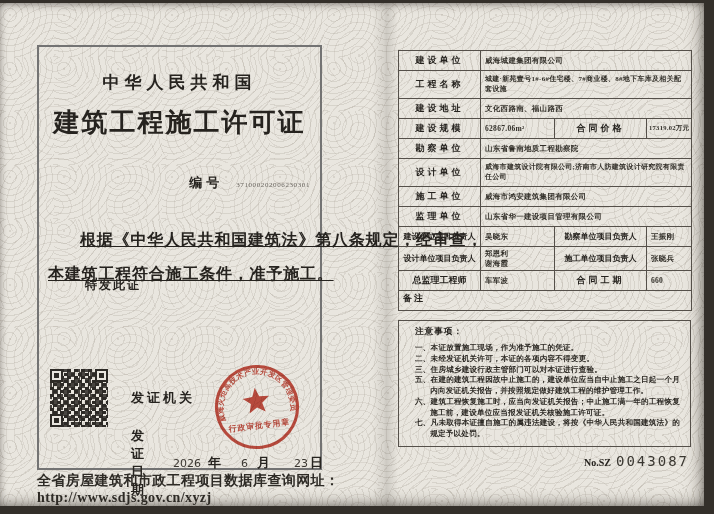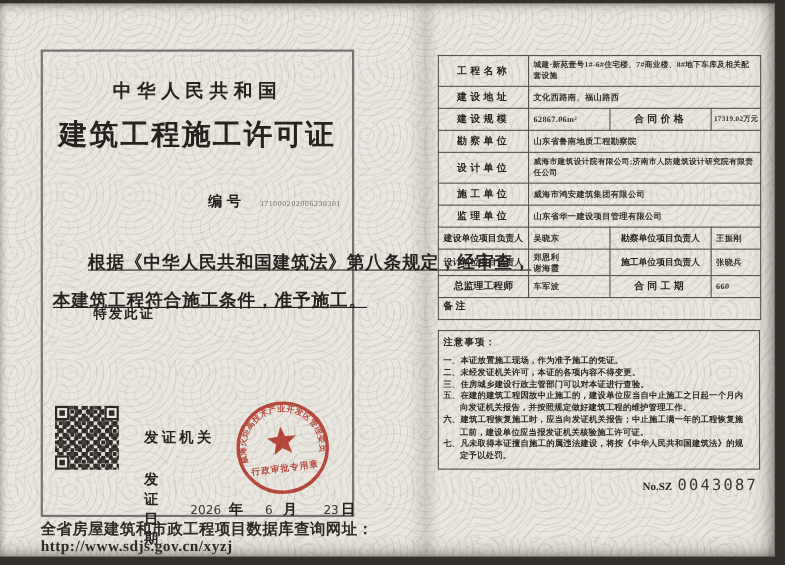--- a/index.html
+++ b/index.html
@@ -60,21 +60,21 @@
   .right-area{position:absolute;left:398px;top:50px;width:293px;}
   table.info{width:293px;border-collapse:collapse;table-layout:fixed;background:transparent;}
   table.info td{border:1px solid #55504a;padding:1px 4px;height:17px;overflow:hidden;}
   td.lbl{font-size:9px;font-weight:700;text-align:center;}
   td.lbl.sp{letter-spacing:3px;}
   td.lbl.long{font-size:8px;letter-spacing:0;}
   td.val{font-size:7.5px;font-weight:700;color:#33302a;letter-spacing:.3px;}
   td.val.small{font-size:7px;}
   td.remark{height:48px;vertical-align:top;font-size:9px;font-weight:700;letter-spacing:2px;}
   .two-line span{display:block;line-height:1.25;}
-  .notes-box{margin-top:9px;border:1px solid #55504a;padding:5px 8px 6px 4px;}
+  .notes-box{margin-top:9px;border:1px solid #55504a;padding:5px 8px 6px 16px;}
   .notes-title{font-size:8.6px;font-weight:700;margin-bottom:5px;letter-spacing:1px;}
   .notes-list{list-style:none;margin:0;padding:0;}
   .notes-list li{font-size:7.6px;font-weight:700;line-height:1.42;color:#2c2924;
     padding-left:2em;text-indent:-2em;letter-spacing:.2px;}
   .serial{margin-top:5px;text-align:right;padding-right:2px;white-space:nowrap;}
   .serial .pre{font-size:10px;font-weight:700;font-family:"Liberation Serif",serif;margin-right:5px;}
   .serial .num{font-size:14px;font-family:"DejaVu Sans Mono","Liberation Mono",monospace;letter-spacing:2px;color:#3a3731;}
 </style>
 </head>
 <body>
@@ -131,20 +131,24 @@
 
 <div class="right-area">
   <table class="info">
     <colgroup>
         <col style="width:82px">
         <col style="width:74px">
         <col style="width:92px">
         <col style="width:45px">
       </colgroup>
     <tbody>
+        <tr>
+      <td class="lbl sp">建设单位</td>
+      <td class="val" colspan="3">威海城建集团有限公司</td>
+    </tr>
     <tr style="height:28px;">
       <td class="lbl sp">工程名称</td>
       <td class="val small" colspan="3" style="line-height:1.3;">城建·新苑壹号1#-6#住宅楼、7#商业楼、8#地下车库及相关配套设施</td>
     </tr>
     <tr>
       <td class="lbl sp">建设地址</td>
       <td class="val" colspan="3">文化西路南、福山路西</td>
     </tr>
     <tr>
       <td class="lbl sp">建设规模</td>

